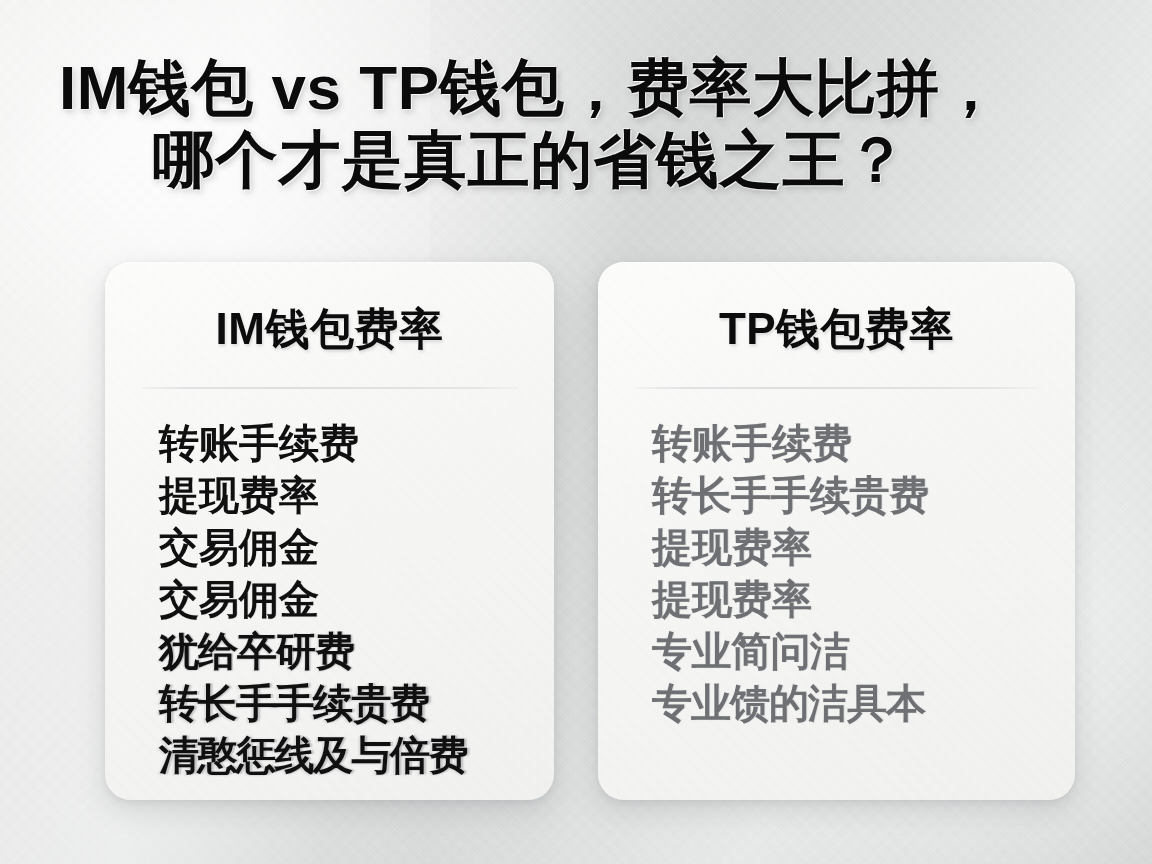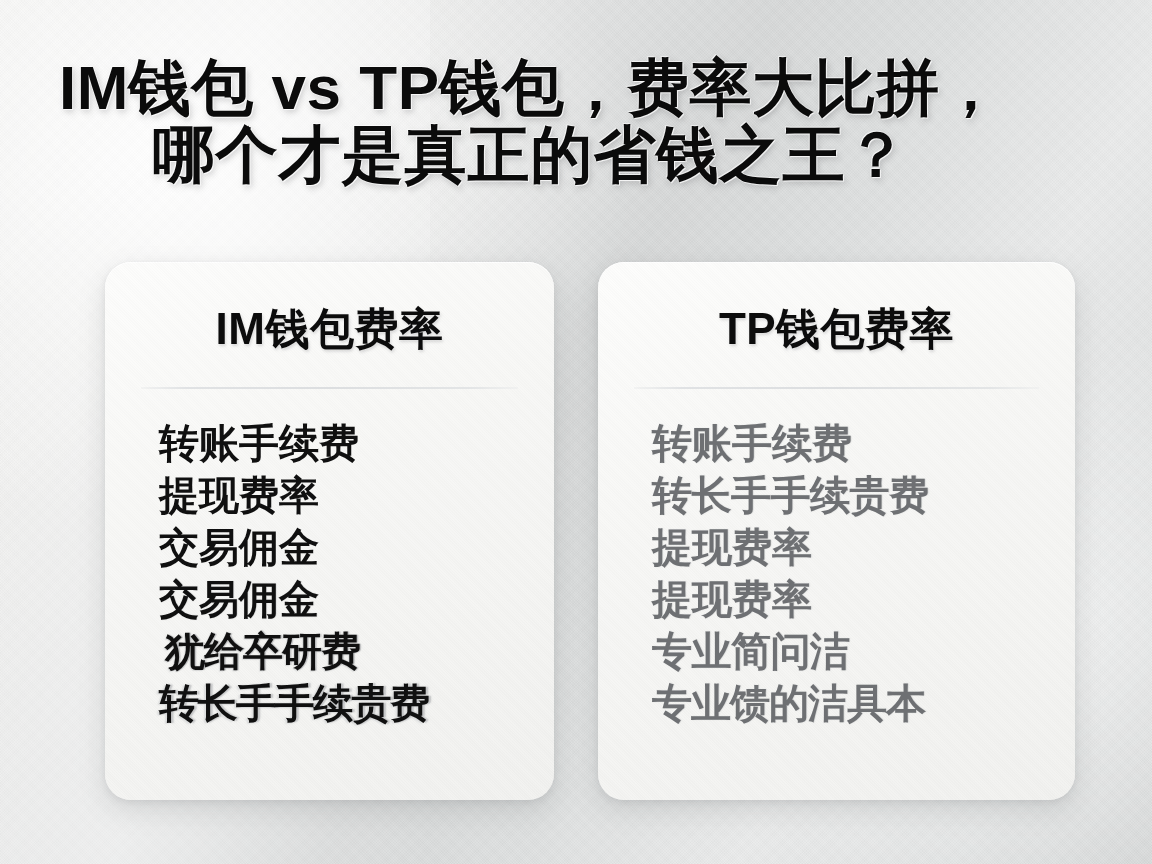--- a/index.html
+++ b/index.html
@@ -80,21 +80,21 @@
     font-weight: 700;
     letter-spacing: 0.5px;
     line-height: 72px;
     white-space: nowrap;
     text-shadow:
        0 0 2px rgba(255,255,255,0.95),
        1px 1px 0 rgba(255,255,255,0.75),
       -1px -1px 0 rgba(255,255,255,0.55),
        2px 3px 6px rgba(90,90,92,0.28);
   }
-  .title-line.l2 { letter-spacing: 1px; font-family: Liberation Mono, monospace; }
+  .title-line.l2 { letter-spacing: 1px; }
 
   
   .card {
     position: absolute;
     top: 262px;
     height: 538px;
     border-radius: 26px;
     background:
       linear-gradient(160deg, #fdfdfc 0%, #f7f7f5 42%, #f1f1ef 100%);
     box-shadow:
@@ -168,21 +168,20 @@
     color: #2b2c2d;
     text-shadow: 0.6px 0 1px rgba(160,162,164,0.55);
   }
   #card-im .tier-3 {
     color: #77797c;
     filter: blur(0.45px);
     text-shadow:
        1.5px 0 1px rgba(150,152,155,0.55),
       -1px 0.5px 1px rgba(190,192,194,0.5);
     letter-spacing: -1px;
-    margin-left: 6px;
   }
   #card-im .tier-4 {
     color: #8e9093;
     filter: blur(0.7px);
     text-shadow:
        2.5px 0 1.5px rgba(165,167,170,0.6),
       -2px 1px 1.5px rgba(205,207,209,0.6);
     letter-spacing: -1.5px;
   }
 
@@ -223,20 +222,21 @@
   <div class="card" id="card-im">
     <div class="card-header">IM钱包费率</div>
     <div class="card-divider"></div>
     <ul class="card-list" id="list-im">
         <li class="tier-1">转账手续费</li>
         <li class="tier-1">提现费率</li>
         <li class="tier-1">交易佣金</li>
         <li class="tier-2">交易佣金</li>
         <li class="tier-3">犹给卒研费</li>
         <li class="tier-4">转长手手续贵费</li>
+        <li class="tier-4">清憨惩线及与倍费</li>
       </ul>
   </div>
 
   <div class="card" id="card-tp">
     <div class="card-header">TP钱包费率</div>
     <div class="card-divider"></div>
     <ul class="card-list" id="list-tp">
         <li class="tier-1">转账手续费</li>
         <li class="tier-2">转长手手续贵费</li>
         <li class="tier-1">提现费率</li>

